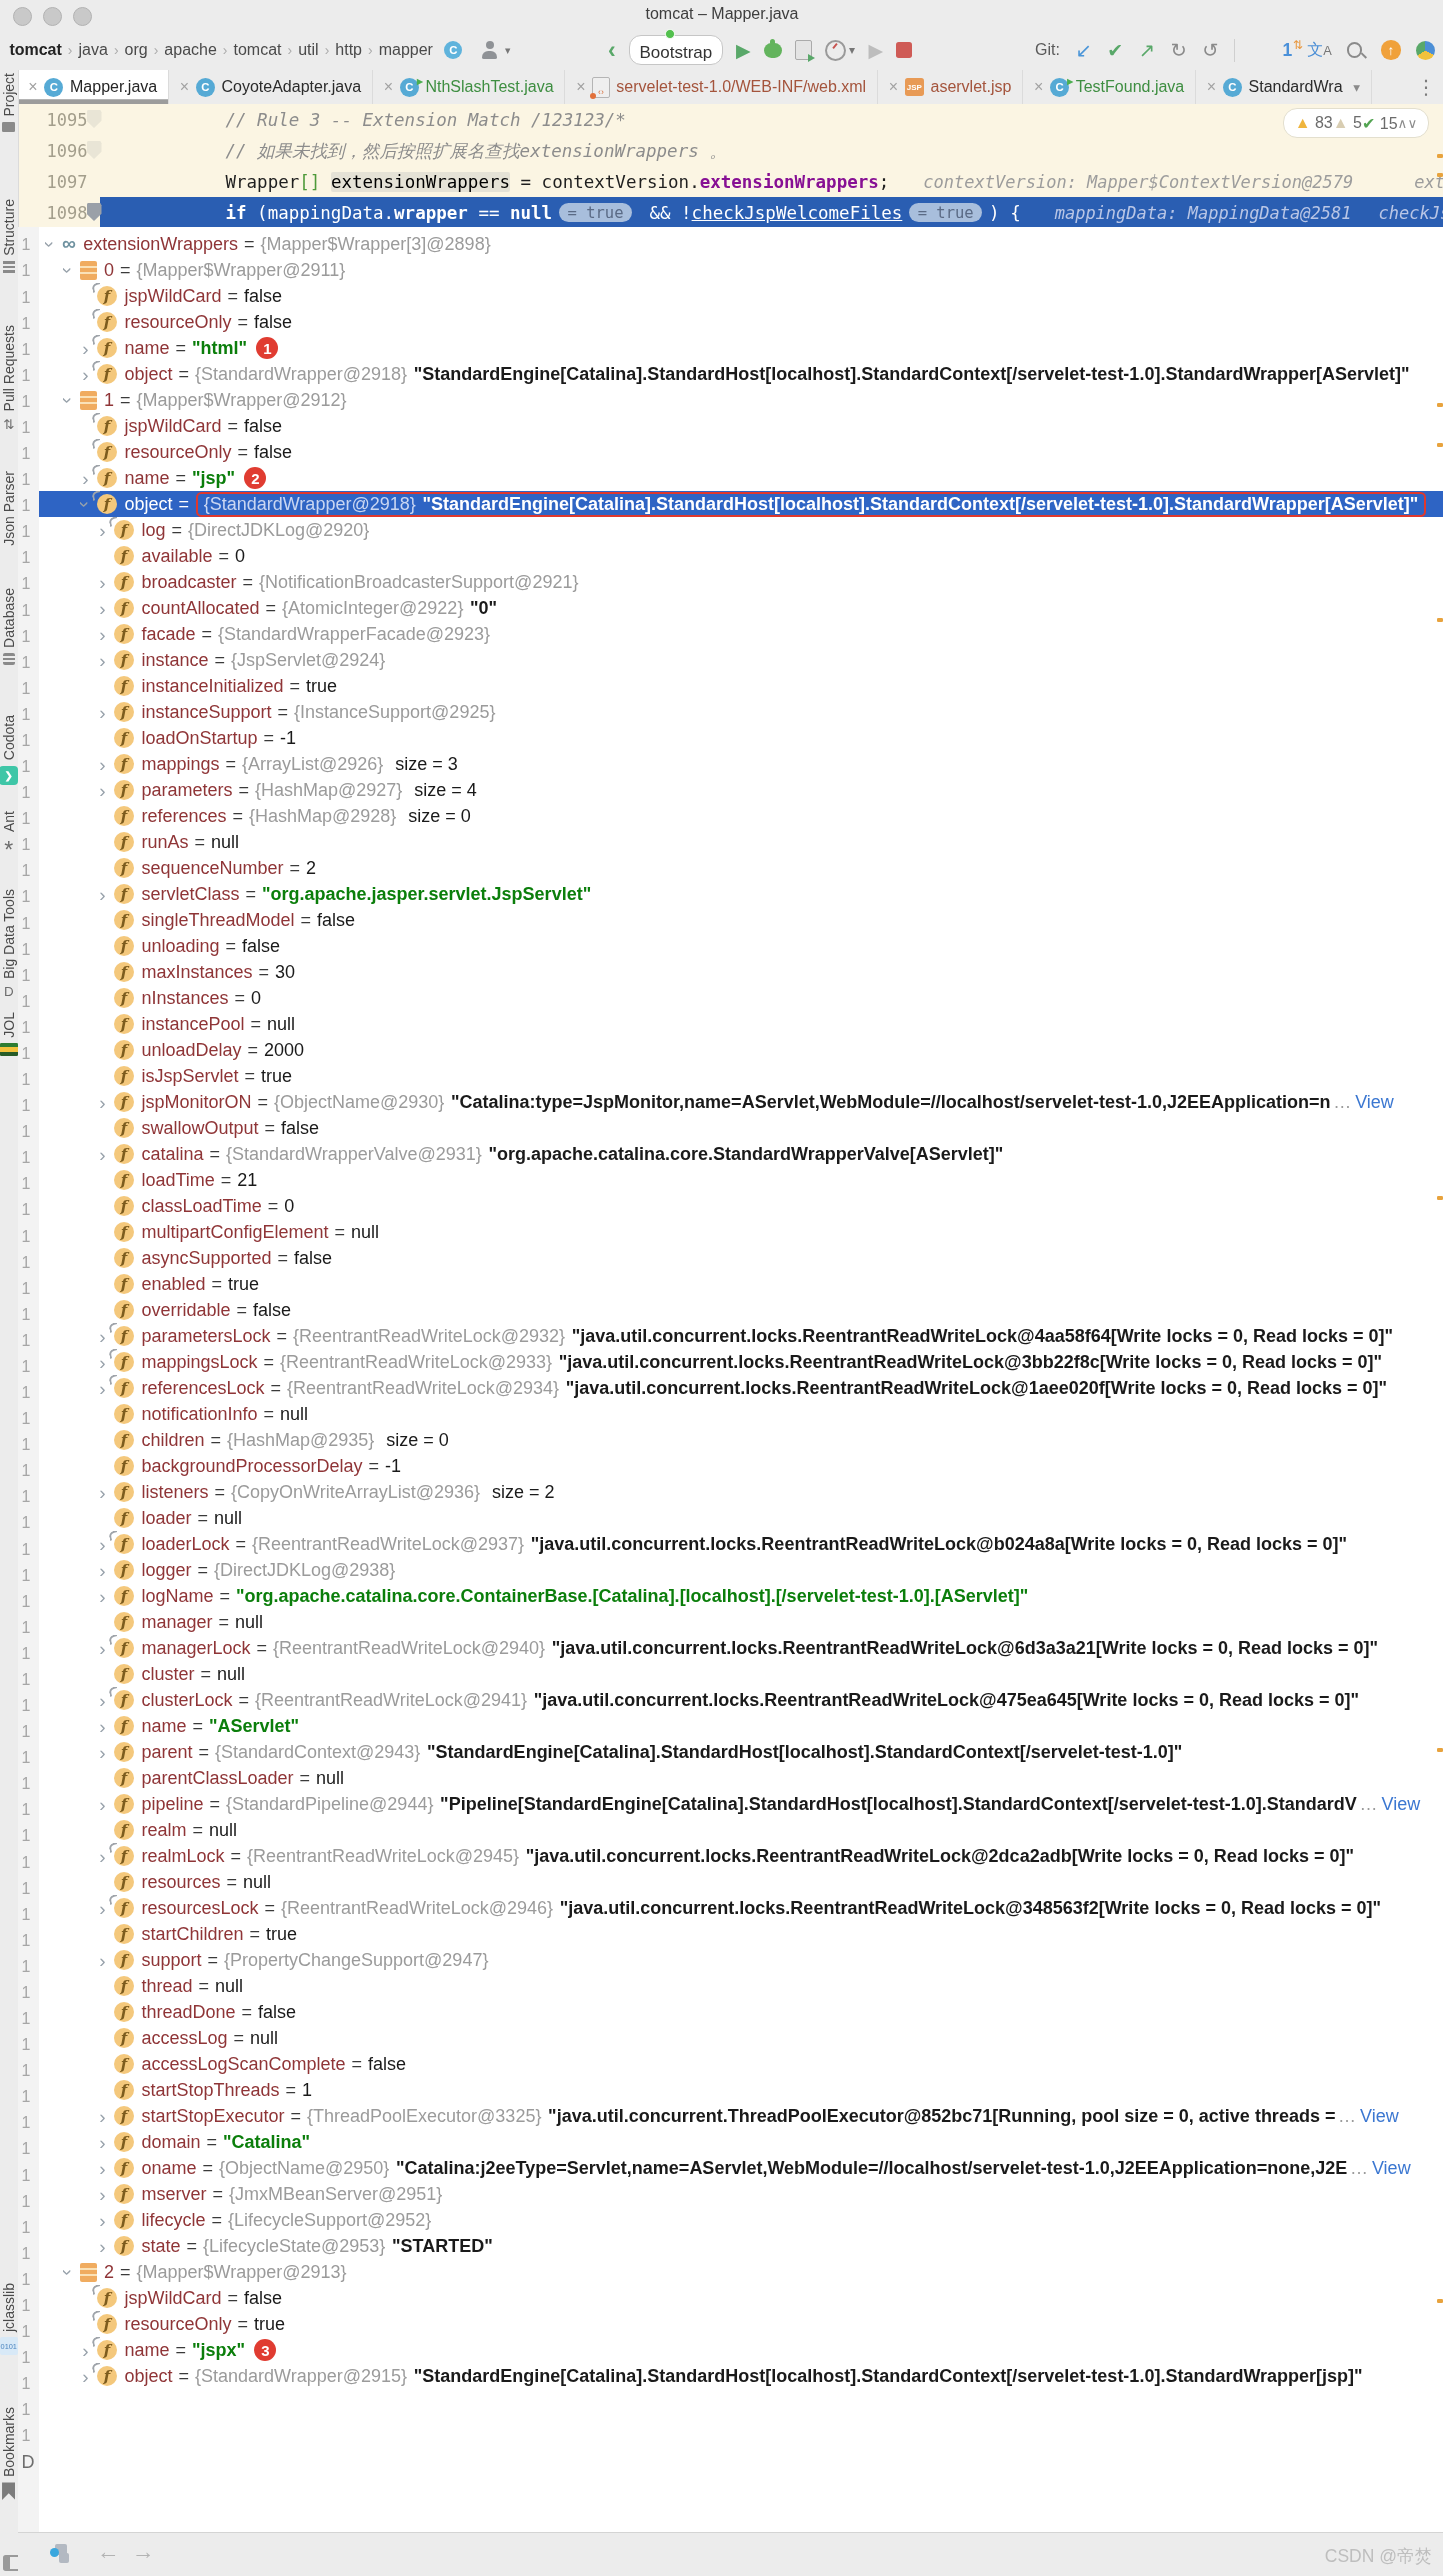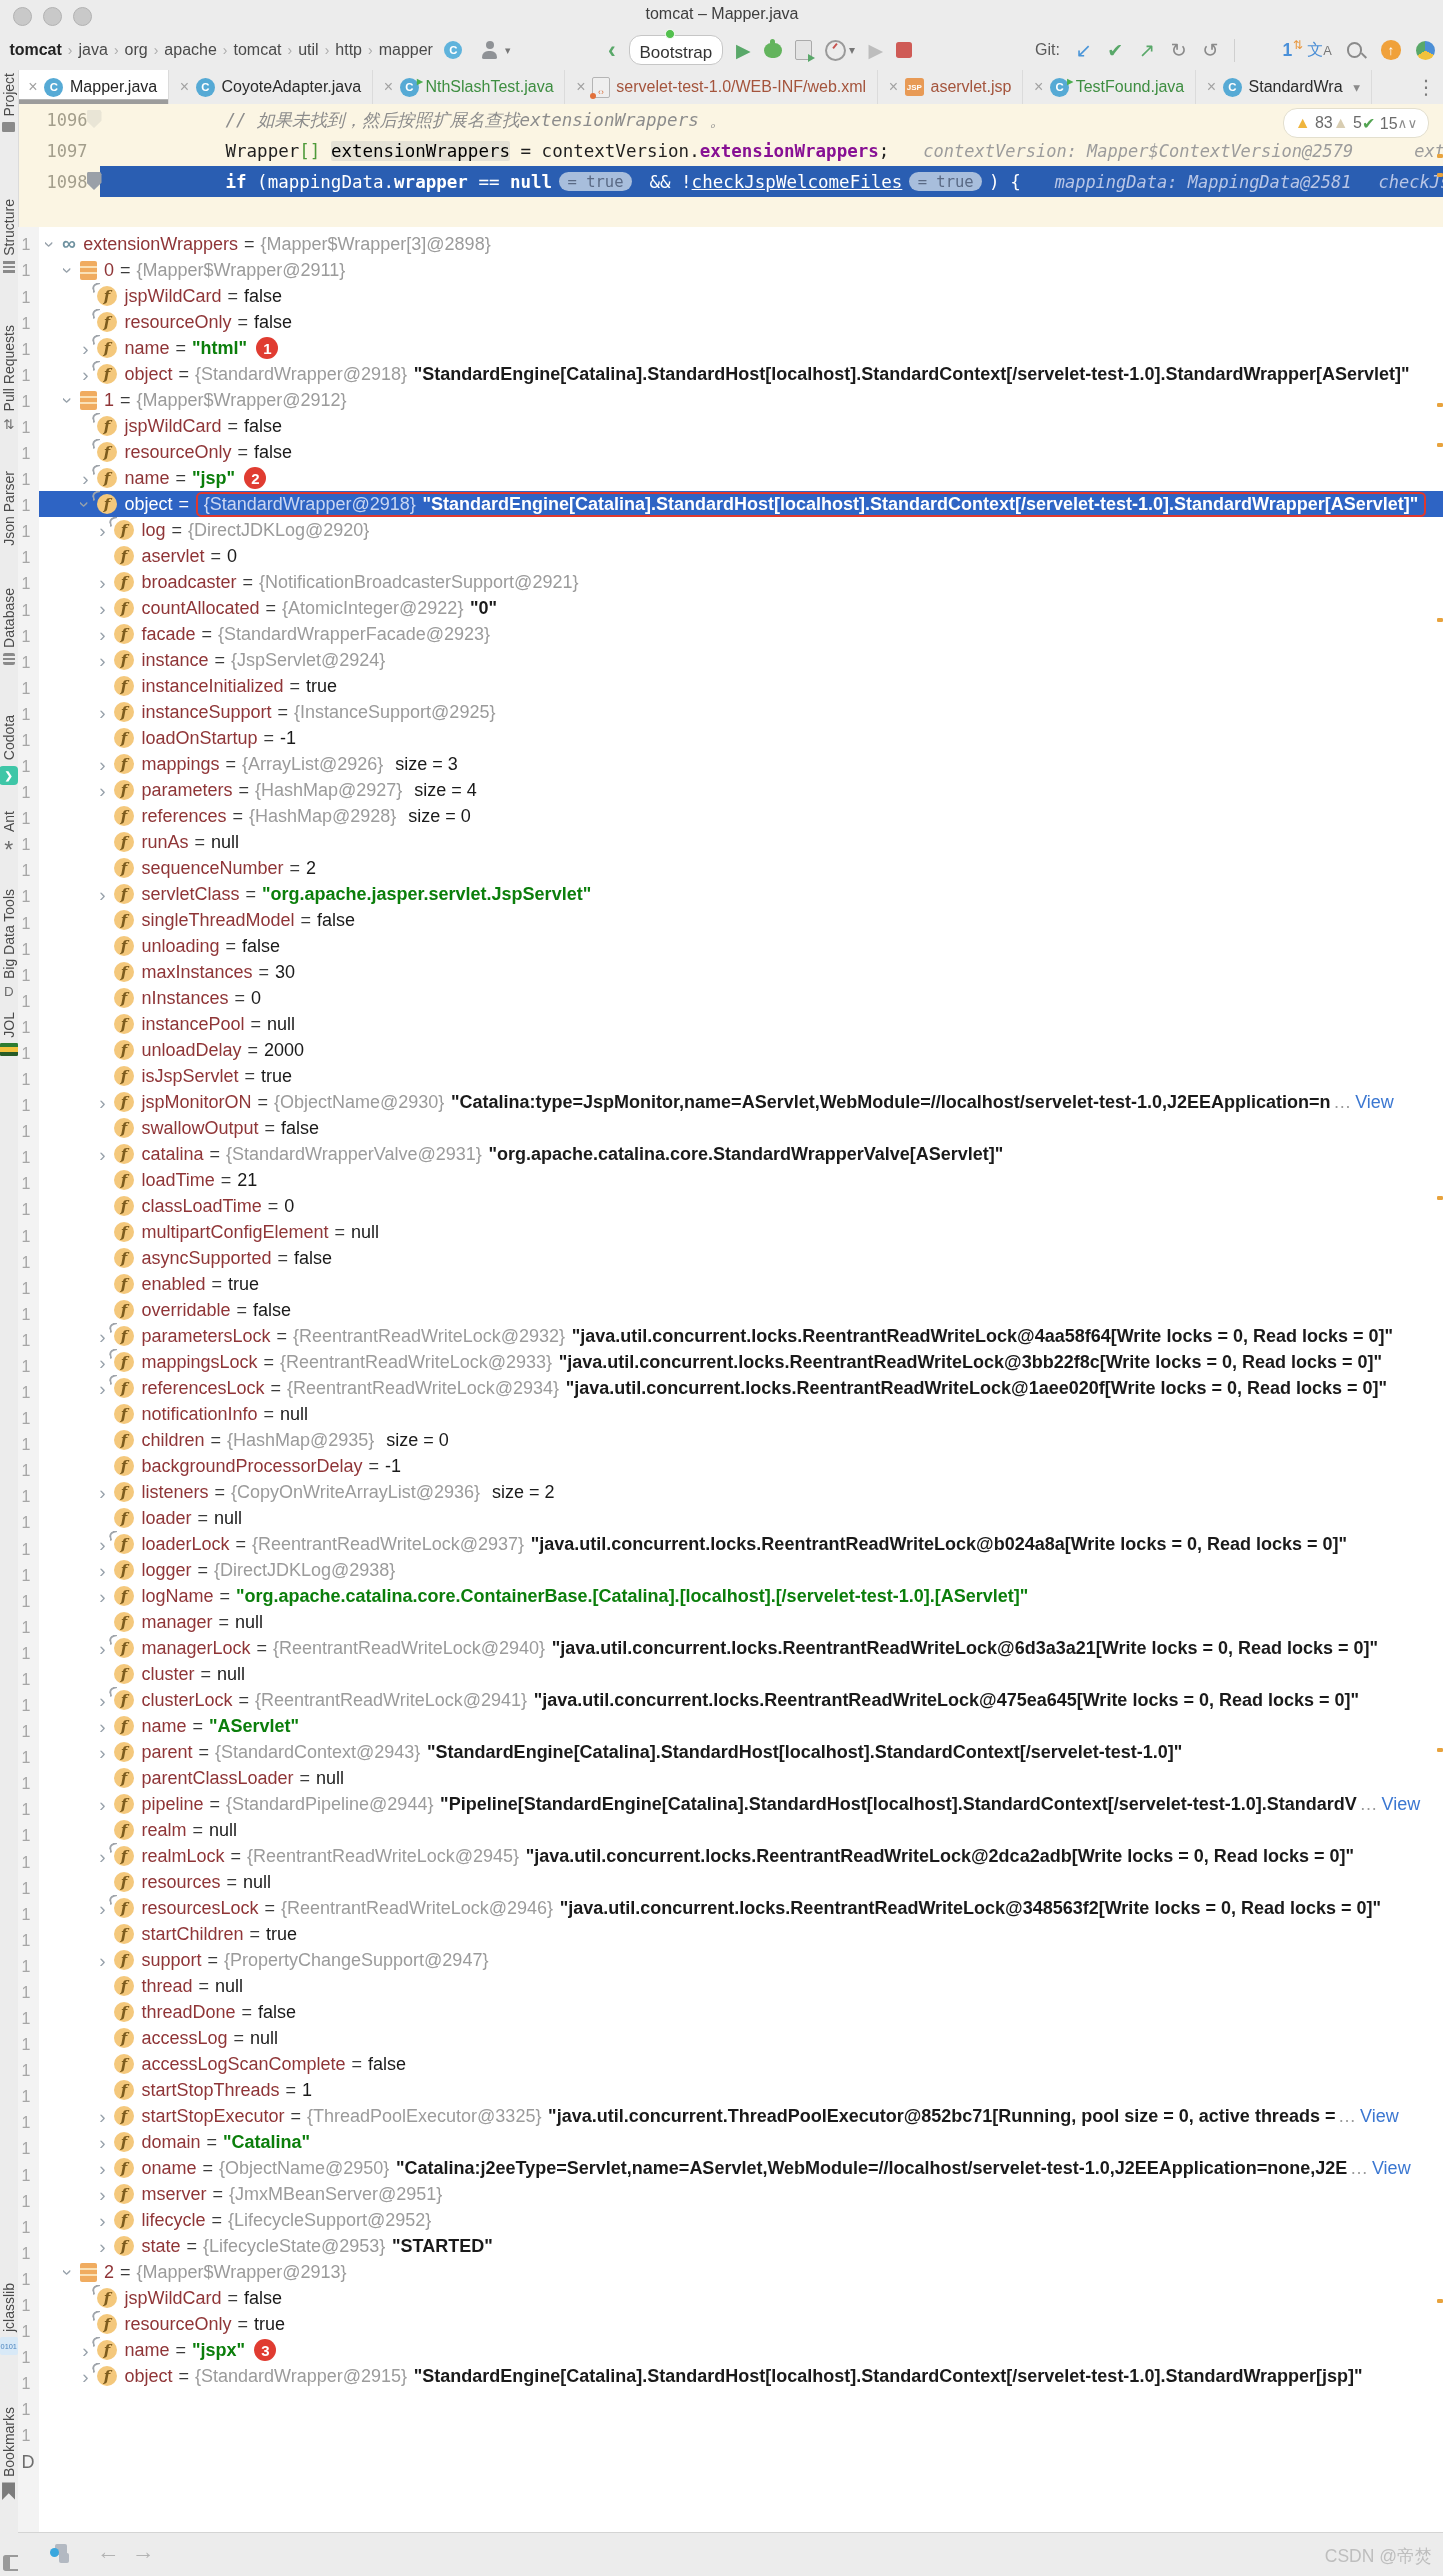--- a/index.html
+++ b/index.html
@@ -237,20 +237,27 @@
         <span class="tclose">×</span>
         <span class="ticon-class">C</span>
         <span class="tlabel" style="color: rgb(43, 43, 43);">StandardWra</span>
         <span class="tchev">▾</span>
       </div>
     </div>
   <div class="moredots">⋮</div>
 
   <div class="editor" id="editor">
 
+  <div class="eline">
+        <span class="lnum">1095</span>
+        <span class="lcode">
+          <span class="seg-cmt" style="white-space: pre;">// Rule 3 -- Extension Match /123123/*</span>
+        </span>
+        <span class="pin pin-o"></span>
+      </div>
       <div class="eline">
         <span class="lnum">1096</span>
         <span class="lcode">
           <span class="seg-cmt" style="white-space: pre;">// 如果未找到，然后按照扩展名查找extensionWrappers 。</span>
         </span>
         <span class="pin pin-o"></span>
       </div>
       <div class="eline">
         <span class="lnum">1097</span>
         <span class="lcode">
@@ -514,21 +521,21 @@
       <div class="trow" style="padding-left: 52px;">
         <span class="chev">›</span>
         <span class="ic-f">f<span class="curl"></span></span>
         <span class="tn">log</span>
         <span class="teq">=</span>
         <span class="tref">{DirectJDKLog@2920}</span>
       </div>
       <div class="trow" style="padding-left: 52px;">
         <span class="chev"></span>
         <span class="ic-f">f</span>
-        <span class="tn">aservlet</span>
+        <span class="tn">available</span>
         <span class="teq">=</span>
         <span class="tval">0</span>
       </div>
       <div class="trow" style="padding-left: 52px;">
         <span class="chev">›</span>
         <span class="ic-f">f</span>
         <span class="tn">broadcaster</span>
         <span class="teq">=</span>
         <span class="tref">{NotificationBroadcasterSupport@2921}</span>
       </div>

